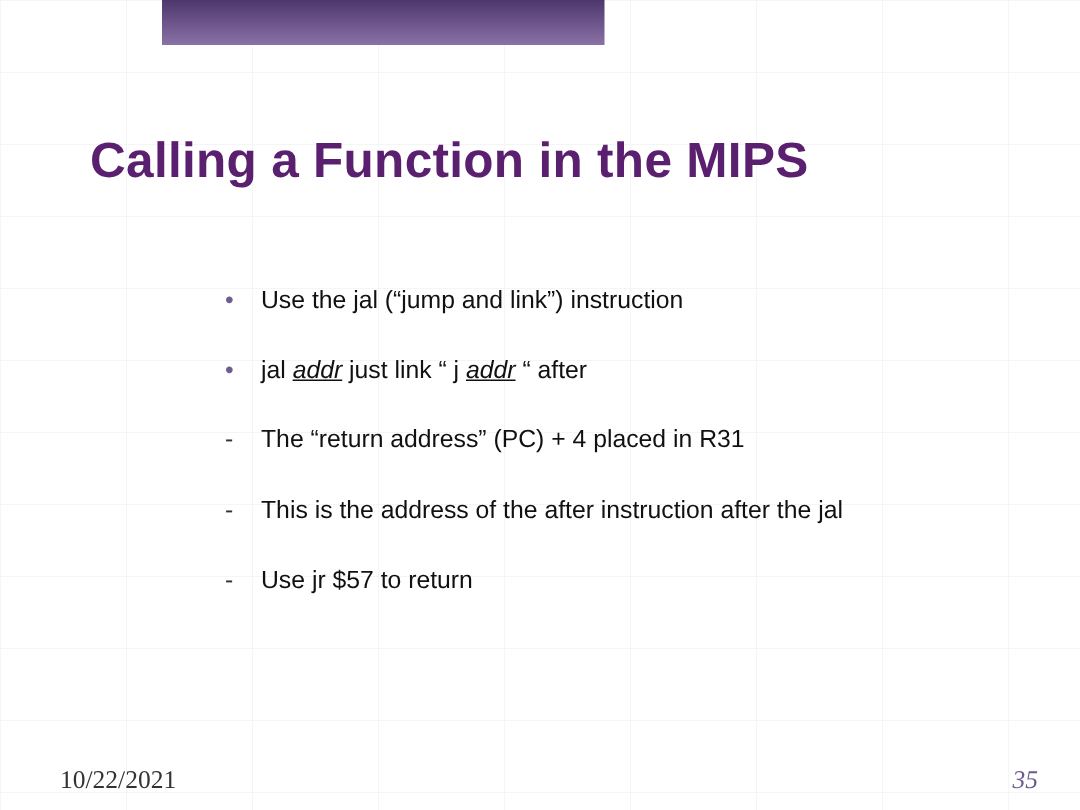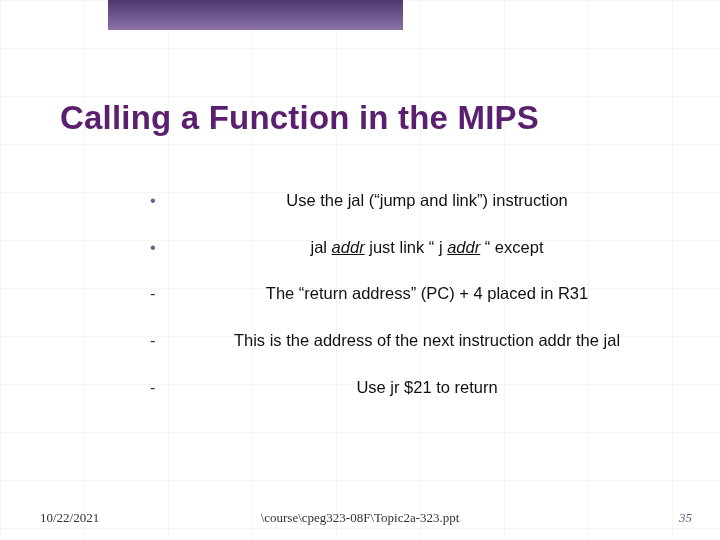--- a/index.html
+++ b/index.html
@@ -22,21 +22,21 @@
   }
   .top-bar {
     position: absolute;
     top: 0; left: 108px;
     width: 295px; height: 30px;
     background: linear-gradient(#4e376d, #8a72a7);
     z-index: 1;
   }
   .title {
     position: absolute;
-    top: 99px;
+    top: 88px;
     left: 60px;
     right: 40px;
     font-size: 33px;
     font-weight: bold;
     color: #5a1f6e;
     z-index: 2;
     letter-spacing: 0.2px;
   }
   .bullets {
     position: absolute;
@@ -58,30 +58,29 @@
     flex: 0 0 24px;
     text-align: left;
     color: #6f5d8e;
   }
   .marker.dash {
     color: #333;
     font-weight: normal;
   }
   .row .txt {
     flex: 1;
-    text-align: center;
   }
   .ital { font-style: italic; text-decoration: underline; }
   .footer {
     position: absolute;
     bottom: 14px;
     left: 0; right: 0;
     height: 16px;
     z-index: 2;
-    font-size: 13px;
+    font-size: 17px;
     font-family: "Times New Roman", Times, serif;
     color: #333;
   }
   .footer .date { position: absolute; left: 40px; }
   .footer .path { position: absolute; left: 50%; transform: translateX(-50%); }
   .footer .page { position: absolute; right: 28px; color: #6b5b8c; font-style: italic; }
 </style>
 </head>
 <body>
 
@@ -93,38 +92,37 @@
 <div class="bullets">
 
   <div class="row">
     <span class="marker">•</span>
     <span class="txt">Use the jal (“jump and link”) instruction</span>
   </div>
 
   <div class="row">
     <span class="marker">•</span>
     <span class="txt">
-      <span>jal </span><span class="ital">addr</span><span> just link “ j </span><span class="ital">addr</span><span> “ except</span>
+      <span>jal </span><span class="ital">addr</span><span> just link “ j </span><span class="ital">addr</span><span> “ after</span>
     </span>
   </div>
 
   <div class="row">
     <span class="marker dash">-</span>
     <span class="txt">The “return address” (PC) + 4 placed in R31</span>
   </div>
 
   <div class="row">
     <span class="marker dash">-</span>
-    <span class="txt">This is the address of the next instruction addr the jal</span>
+    <span class="txt">This is the address of the after instruction after the jal</span>
   </div>
 
   <div class="row">
     <span class="marker dash">-</span>
-    <span class="txt">Use jr $21 to return</span>
+    <span class="txt">Use jr $57 to return</span>
   </div>
 
 </div>
 
 <div class="footer">
   <span class="date">10/22/2021</span>
-  <span class="path">\course\cpeg323-08F\Topic2a-323.ppt</span>
   <span class="page">35</span>
 </div>
 
 </body></html>

